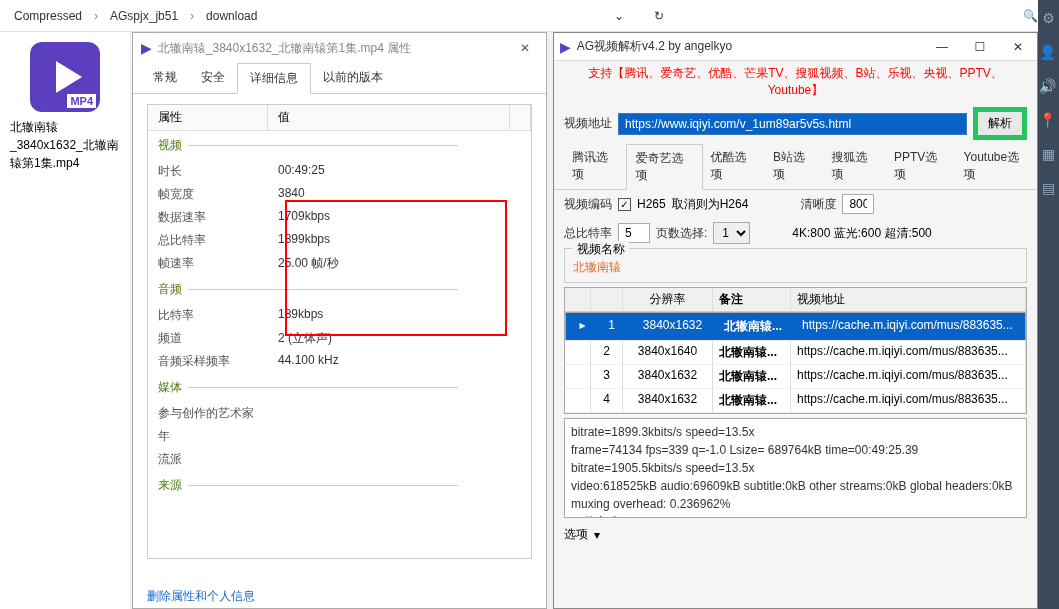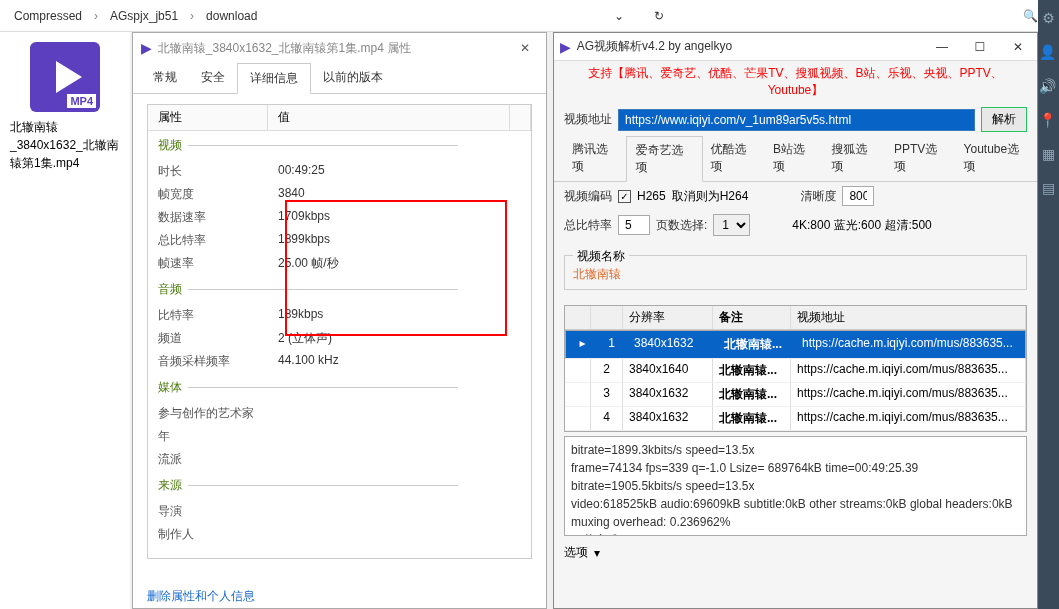--- a/index.html
+++ b/index.html
@@ -4,21 +4,21 @@
 <style>
 * { margin: 0; padding: 0; box-sizing: border-box; font-family: "Microsoft YaHei", sans-serif; font-size: 12px; }
 body { background: #f0f0f0; width: 1059px; height: 609px; overflow: hidden; position: relative; }
 
 .breadcrumb { background: #fff; height: 32px; display: flex; align-items: center; padding: 0 8px; border-bottom: 1px solid #ddd; }
 .breadcrumb span { margin: 0 6px; color: #333; }
 .breadcrumb .chev { color: #888; }
 .icon-btn { width: 28px; height: 24px; display: flex; align-items: center; justify-content: center; color: #666; }
 
 .filearea { position: absolute; left: 0; top: 32px; width: 130px; height: 577px; background: #fff; padding: 10px; }
-.fileicon { width: 70px; height: 70px; background: #5b3fbf; border-radius: 6px; position: relative; margin: 0 auto; display: flex; align-items: center; justify-content: center; }
+.fileicon { width: 70px; height: 70px; background: #5b3fbf; border-radius: 12px; position: relative; margin: 0 auto; display: flex; align-items: center; justify-content: center; }
 .fileicon .tri { width: 0; height: 0; border-left: 26px solid #fff; border-top: 16px solid transparent; border-bottom: 16px solid transparent; margin-left: 8px; }
 .fileicon .badge { position: absolute; bottom: 4px; right: 4px; background: #fff; color: #5b3fbf; font-weight: bold; font-size: 11px; padding: 1px 3px; }
 .filename { text-align: left; color: #000000; margin-top: 6px; line-height: 1.5; }
 
 .propwin { position: absolute; left: 132px; top: 32px; width: 415px; height: 577px; background: #fff; border: 1px solid #aaa; }
 .propwin .titlebar { height: 30px; display: flex; align-items: center; padding: 0 8px; }
 .propwin .titlebar .picon { color: #5b3fbf; margin-right: 6px; font-size: 14px; }
 .propwin .titlebar .ttext { color: #888; flex: 1; }
 .propwin .titlebar .close { color: #555; padding: 0 8px; }
 .tabs { display: flex; border-bottom: 1px solid #ccc; padding-left: 8px; }
@@ -40,36 +40,36 @@
 
 .agwin { position: absolute; left: 553px; top: 32px; width: 485px; height: 577px; background: #f5f5f5; border: 1px solid #888; }
 .agwin .titlebar { height: 28px; background: #fff; display: flex; align-items: center; border-bottom: 1px solid #ddd; }
 .agwin .titlebar .aicon { color: #5b3fbf; margin: 0 6px; font-size: 14px; }
 .agwin .titlebar .ttext { flex: 1; color: #333; }
 .winbtn { width: 38px; height: 28px; display: flex; align-items: center; justify-content: center; color: #333; }
 .support { color: red; text-align: center; padding: 4px 8px; }
 .row { display: flex; align-items: center; padding: 4px 10px; gap: 6px; }
 .lbl { color: #333; white-space: nowrap; }
 .urlinput { flex: 1; background: #0863c7; color: #fff; padding: 3px 6px; border: 1px solid #3a7bbf; }
-.btn { background: #e8e8e8; border: 1px solid #22c55e; padding: 3px 10px; }
+.btn { background: #e8e8e8; border: 5px solid #22c55e; padding: 3px 10px; }
 .tabs2 { display: flex; border-bottom: 1px solid #ccc; padding-left: 10px; }
 .tab2 { padding: 5px 8px; color: #333; }
 .tab2.active { border: 1px solid #ccc; border-bottom: 1px solid #f5f5f5; margin-bottom: -1px; }
 .txtinput { border: 1px solid #aaa; padding: 2px 6px; width: 32px; text-align: left; }
 .sel { border: 1px solid #aaa; padding: 2px 4px; }
-.group { border: 1px solid #ccc; margin: 15px 10px; padding: 10px 8px 6px; position: relative; }
+.group { border: 1px solid #ccc; margin: 0 10px; padding: 10px 8px 6px; position: relative; }
 .group .gtitle { position: absolute; top: -8px; left: 8px; background: #f5f5f5; padding: 0 4px; }
 .vidname { color: #e26b2a; }
 
 .dgrid { margin: 4px 10px; border: 1px solid #aaa; background: #fff; }
 .dhead { display: flex; background: #f0f0f0; border-bottom: 1px solid #ccc; }
 .dhead div, .drow div { padding: 3px 6px; border-right: 1px solid #ddd; overflow: hidden; white-space: nowrap; }
 .c0 { width: 26px; text-align: center; }
 .c1 { width: 32px; text-align: center; }
-.c2 { width: 90px; }
+.c2 { width: 90px; text-align: center; }
 .c3 { width: 78px; font-weight: bold; }
 .c4 { flex: 1; }
 .drow { display: flex; border-bottom: 1px solid #eee; }
 .drow.sel { background: #0863c7; color: #fff; }
 .drow.sel div { border-right-color: #0863c7; }
 
 .log { margin: 4px 10px; border: 1px solid #aaa; background: #fff; padding: 4px 6px; height: 100px; overflow: hidden; line-height: 1.5; color: #333; }
 
 .sidebar-r { position: absolute; right: 0; top: 0; width: 21px; height: 609px; background: #3a4a5a; display: flex; flex-direction: column; align-items: center; gap: 18px; padding-top: 10px; }
 .sidebar-r div { color: #8fa5b8; font-size: 14px; }
@@ -166,30 +166,20 @@
           <div class="prow">
             <div class="pname">年</div>
             <div class="pval"></div>
           </div>
           <div class="prow">
             <div class="pname">流派</div>
             <div class="pval"></div>
           </div>
         </div>
       <div class="psection"><span>来源</span><span class="line"></span></div>
-      <div id="srows">
-          <div class="prow">
-            <div class="pname">导演</div>
-            <div class="pval"></div>
-          </div>
-          <div class="prow">
-            <div class="pname">制作人</div>
-            <div class="pval"></div>
-          </div>
-        </div>
     </div>
   </div>
   <div class="redbox1" style="left:152px; top:167px; width:222px; height:136px;"></div>
   <a class="linklike">删除属性和个人信息</a>
 </div>
 
 <div class="agwin">
   <div class="titlebar">
     <span class="aicon">▶</span>
     <span class="ttext">AG视频解析v4.2 by angelkyo</span>

